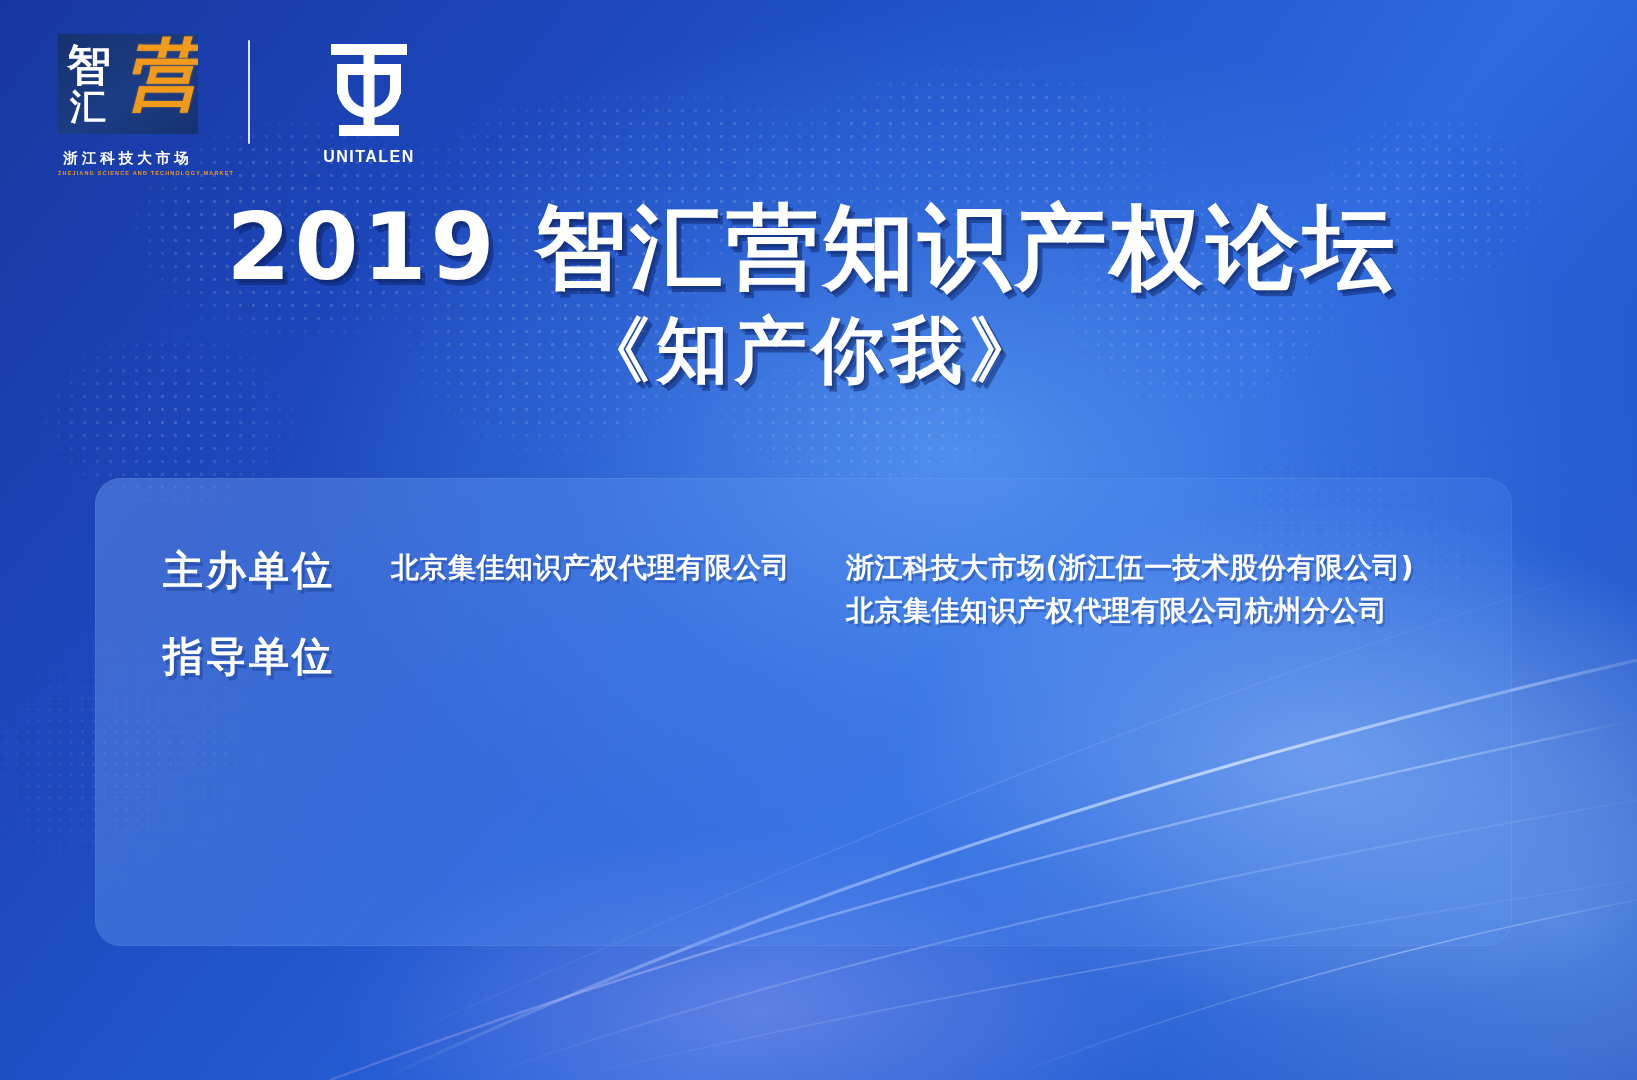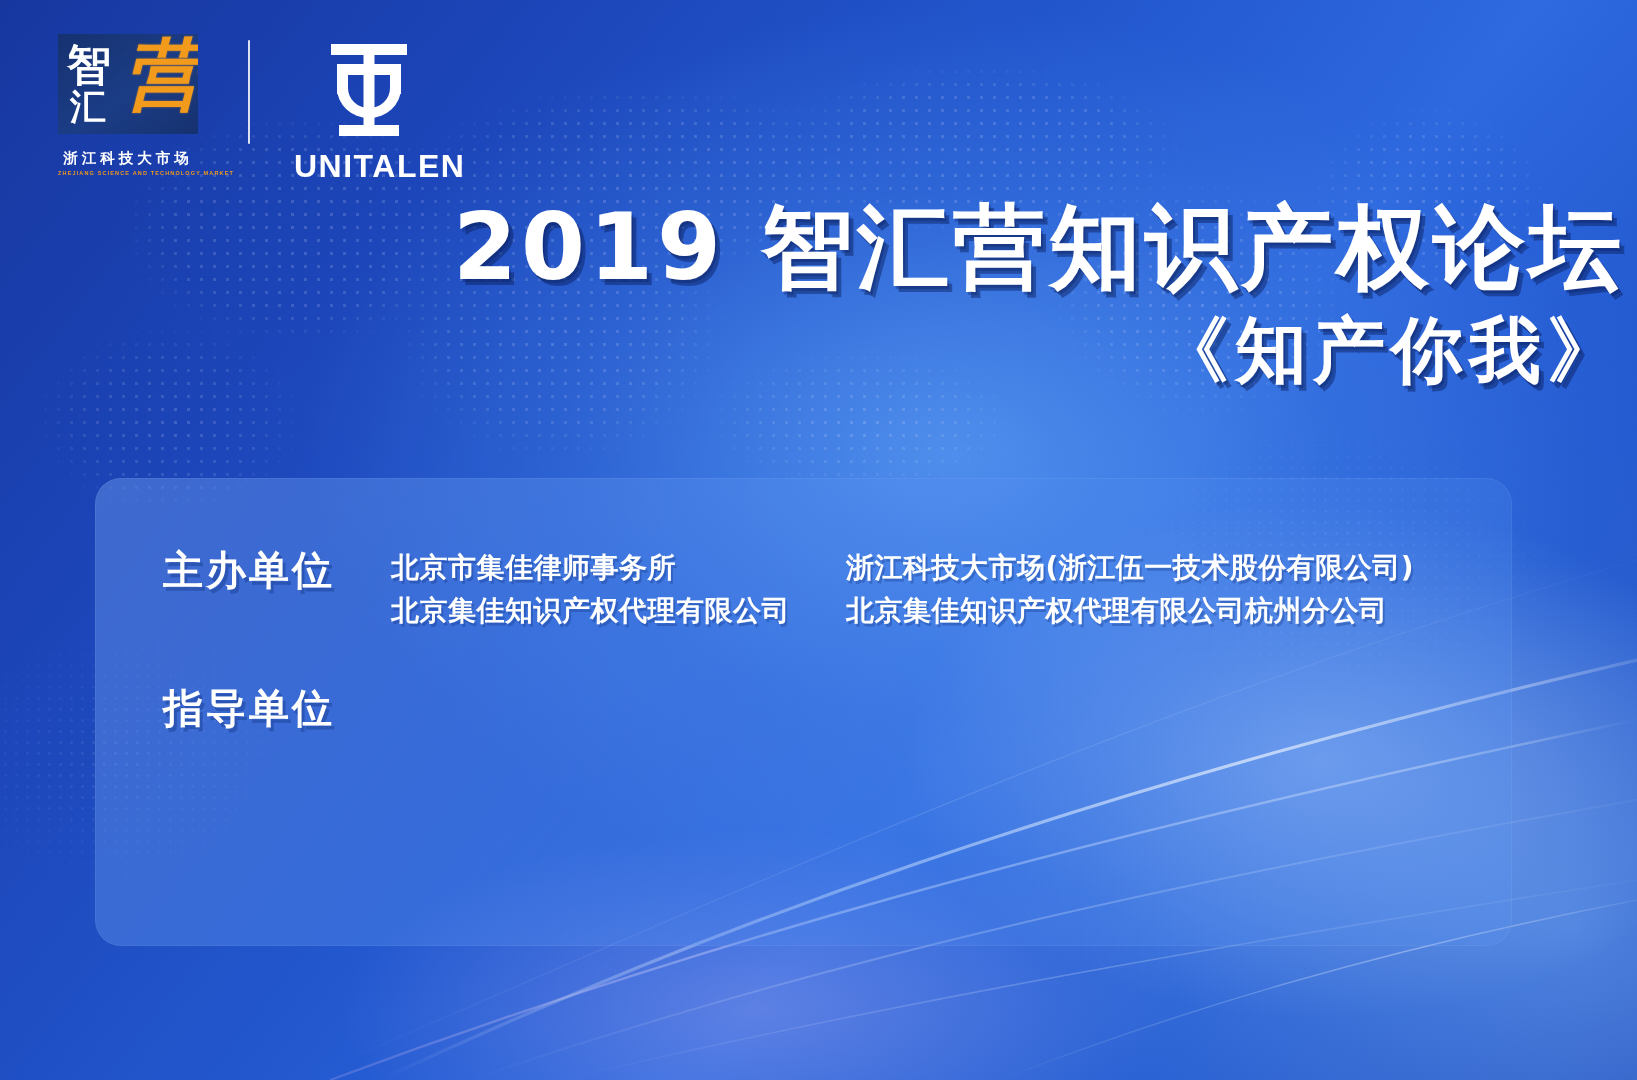--- a/index.html
+++ b/index.html
@@ -92,26 +92,26 @@
     margin-top:2px;color:#f29a1b;font-size:5.5px;letter-spacing:1.15px;
     text-align:center;width:140px;font-weight:700;white-space:nowrap;
   }
   .divider{
     width:2px;height:104px;background:rgba(255,255,255,.85);
     margin:6px 44px 0 50px;border-radius:1px;
   }
   .unitalen{width:150px;text-align:center;padding-top:4px;}
   .uni-mark{display:block;margin:0 auto;}
   .uni-name{
-    margin-top:6px;color:#ffffff;font-size:32px;font-weight:700;letter-spacing:1.5px;
+    margin-top:6px;color:#ffffff;font-size:16px;font-weight:700;letter-spacing:1.5px;
     font-family:"Liberation Sans",sans-serif;
   }
 
   
-  .title-wrap{position:absolute;left:0;right:12px;top:196px;text-align:right;}
+  .title-wrap{position:absolute;left:0;right:12px;top:196px;text-align:center;}
   .title-main{
     color:#ffffff;font-size:92px;line-height:104px;font-weight:700;
     letter-spacing:4px;
     font-family:"DejaVu Sans","Liberation Sans",sans-serif;
     text-shadow:5px 6px 0 rgba(8,28,92,.45), 2px 3px 1px rgba(8,28,92,.35);
     white-space:nowrap;
   }
   .title-sub{
     margin-top:4px;color:#ffffff;font-size:72px;line-height:92px;font-weight:700;
     letter-spacing:6px;
@@ -122,21 +122,21 @@
 
   
   .panel{
     position:absolute;left:95px;top:478px;width:1417px;height:468px;
     border-radius:26px;
     background:linear-gradient(125deg, rgba(118,165,244,.40) 0%, rgba(95,150,242,.34) 30%, rgba(80,140,240,.26) 58%, rgba(90,150,243,.20) 100%);
     box-shadow:inset 0 0 0 1px rgba(255,255,255,.06);
   }
   .rows{position:absolute;left:68px;top:68px;right:36px;}
   .row{display:flex;align-items:flex-start;}
-  .row + .row{margin-top:52px;}
+  .row + .row{}
   .rlabel{
     width:228px;flex:0 0 228px;
     color:#ffffff;font-size:40px;line-height:48px;font-weight:700;letter-spacing:3px;
     font-family:"DejaVu Sans","Liberation Sans",sans-serif;
     text-shadow:3px 4px 0 rgba(10,40,115,.32);
   }
   .rcols{display:flex;flex:1 1 auto;}
   .rcol{width:455px;flex:0 0 455px;}
   .rcol.wide{width:auto;flex:1 1 auto;}
   .rline{
@@ -226,21 +226,20 @@
     <div class="title-sub">《知产你我》</div>
   </div>
 
   <div class="panel">
     <div class="rows">
 
       <div class="row">
         <div class="rlabel">主办单位</div>
         <div class="rcols">
           <div class="rcol">
-            <div class="rline">北京市集佳律师事务所</div>
             <div class="rline">北京集佳知识产权代理有限公司</div>
           </div>
           <div class="rcol wide">
             <div class="rline">浙江科技大市场(浙江伍一技术股份有限公司)</div>
             <div class="rline">北京集佳知识产权代理有限公司杭州分公司</div>
           </div>
         </div>
       </div>
 
       <div class="row">

